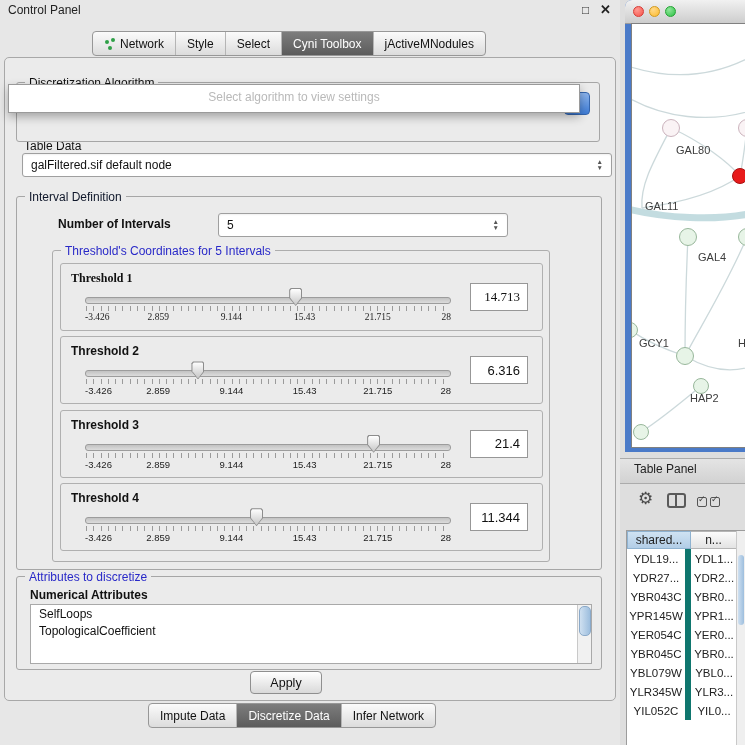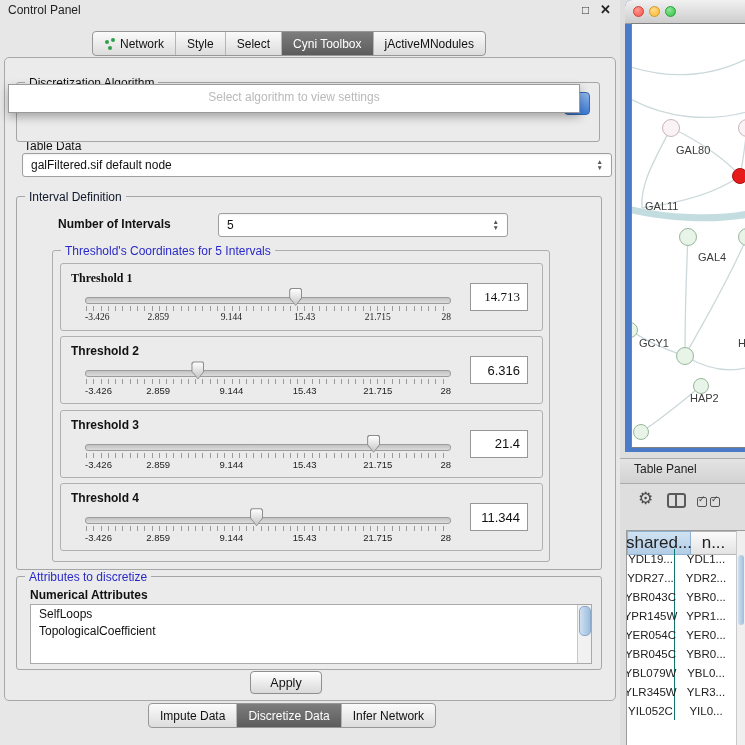--- a/index.html
+++ b/index.html
@@ -118,27 +118,27 @@
   #tp-columns{position:absolute;left:667px;top:493px;width:19px;height:15px;border:2px solid #5a5a5a;border-radius:3px;box-sizing:border-box}
   #tp-columns::after{content:"";position:absolute;left:6px;top:0;bottom:0;width:2px;background:#5a5a5a}
   .mini-check{position:absolute;width:10px;height:10px;border:1.5px solid #555;border-radius:2px;box-sizing:border-box}
   .mini-check::after{content:"✓";position:absolute;left:0px;top:-4px;font-size:9px;color:#444}
   #check-a{left:697px;top:497px}
   #check-b{left:710px;top:497px}
 
   #data-table{position:absolute;left:626px;top:530px;width:119px;height:215px;background:#fff;
               border:1px solid #9c9c9c;border-right:none;overflow:hidden}
   #table-header{position:absolute;left:0;top:0;right:9px;height:18px;display:flex}
-  .hcell{height:24px;font-size:17px;display:flex;align-items:center;justify-content:center;box-sizing:border-box;color:#222}
+  .hcell{height:18px;font-size:12px;display:flex;align-items:center;justify-content:center;box-sizing:border-box;color:#222}
   .hc1{width:64px;background:linear-gradient(#cfe2f2,#b2cde6);border:1px solid #8fb2d0}
   .hc2{flex:1;background:linear-gradient(#fbfbfb,#e3e3e3);border:1px solid #b5b5b5;border-left:none}
   #table-body{position:absolute;left:0;top:18px;right:9px;bottom:0}
   .trow{display:flex;height:19px}
   .tcell{font-size:11.5px;display:flex;align-items:center;justify-content:center;color:#222;box-sizing:border-box}
-  .tc1{width:48px;border-right:1px solid #0f766e}
+  .tc1{width:64px;border-right:6px solid #0f766e}
   .tc2{flex:1}
   #table-scroll{position:absolute;right:0;top:0;width:9px;bottom:0;background:#efefef;border-left:1px solid #c9c9c9}
   #table-scroll .tsb{position:absolute;left:1px;top:24px;width:6px;height:70px;border-radius:3px;
                      background:linear-gradient(90deg,#cfe0f0,#9dbede)}
 </style>
 </head>
 <body>
 
 <span id="cp-title">Control Panel</span>
 <span id="float-btn">□</span>

